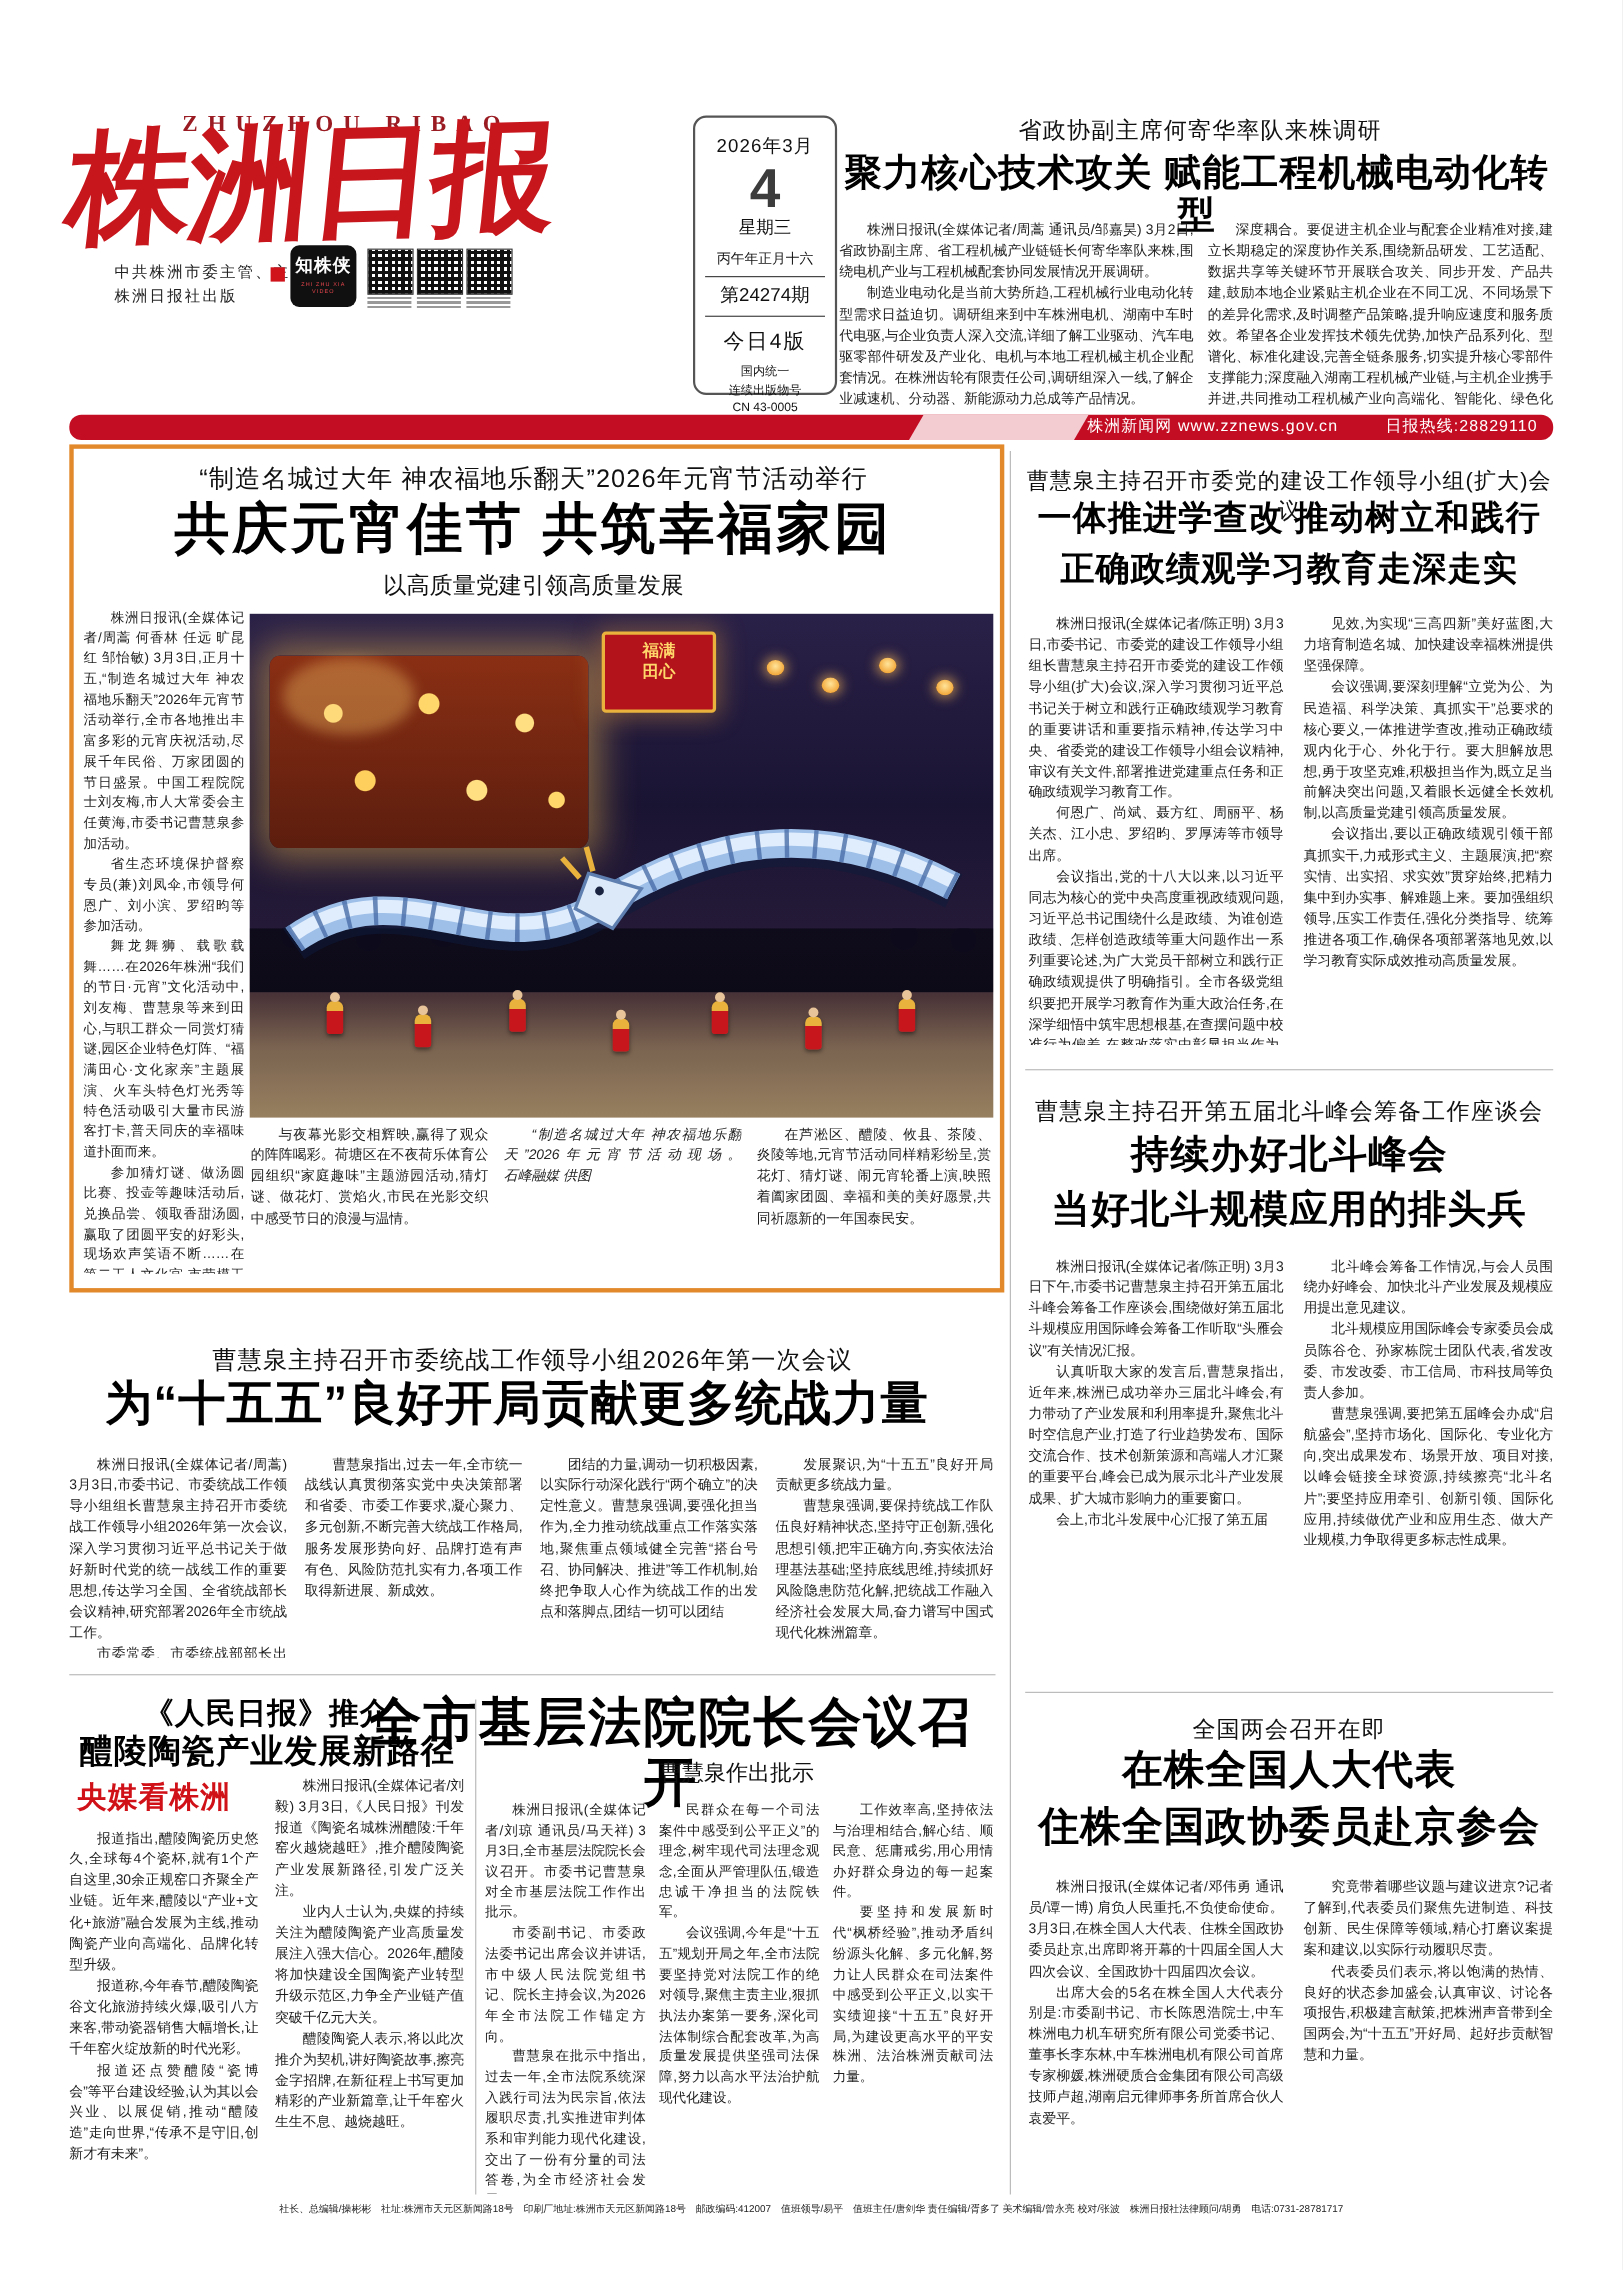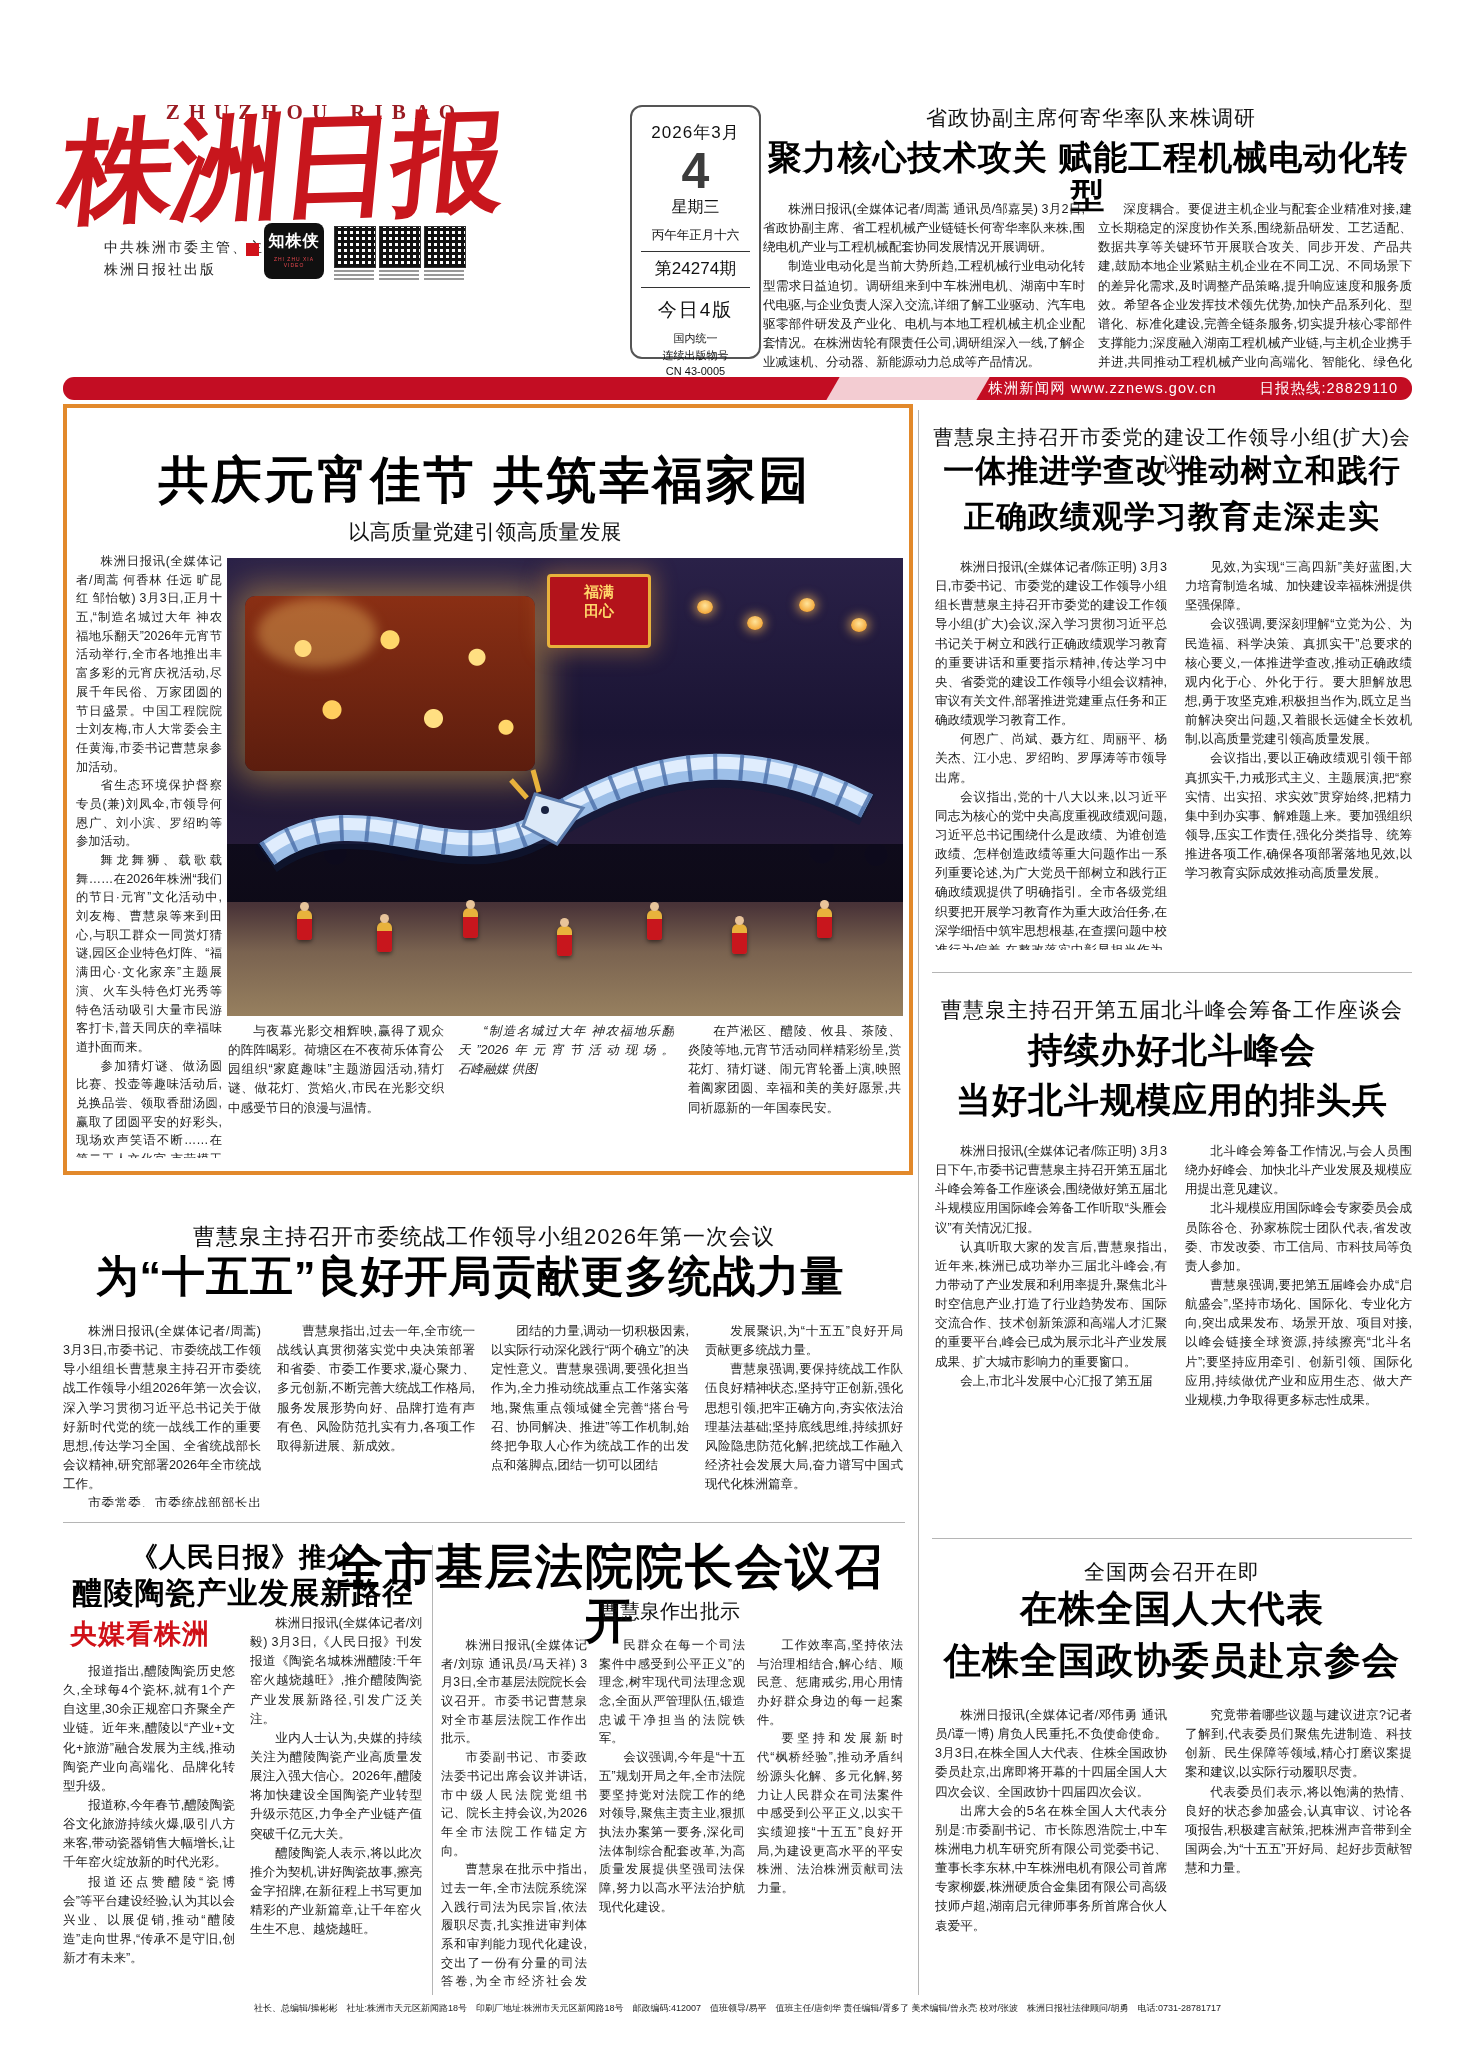--- a/index.html
+++ b/index.html
@@ -146,20 +146,21 @@
 
   <div class="infobar">
     <div class="pink"></div>
     <div class="txt">
       <span style="margin-left:0;">株洲新闻网 www.zznews.gov.cn</span>
       <span>日报热线:28829110</span>
     </div>
   </div>
 
   <div class="orangebox"></div>
+  <div class="kicker" style="left:90px;top:420px;width:790px;font-size:23px;">“制造名城过大年 神农福地乐翻天”2026年元宵节活动举行</div>
   <div class="headline" style="left:80px;top:452px;width:810px;font-size:50px;letter-spacing:3px;">共庆元宵佳节 共筑幸福家园</div>
   <div class="subhead" style="left:90px;top:518px;width:790px;">以高质量党建引领高质量发展</div>
   <div class="col" style="left:76px;top:552px;width:146px;height:606px;font-size:12.3px;">
       <p>株洲日报讯(全媒体记者/周蒿 何香林 任远 旷昆红 邹怡敏) 3月3日,正月十五,“制造名城过大年 神农福地乐翻天”2026年元宵节活动举行,全市各地推出丰富多彩的元宵庆祝活动,尽展千年民俗、万家团圆的节日盛景。中国工程院院士刘友梅,市人大常委会主任黄海,市委书记曹慧泉参加活动。</p>
       <p>省生态环境保护督察专员(兼)刘凤伞,市领导何恩广、刘小滨、罗绍昀等参加活动。</p>
       <p>舞龙舞狮、载歌载舞……在2026年株洲“我们的节日·元宵”文化活动中,刘友梅、曹慧泉等来到田心,与职工群众一同赏灯猜谜,园区企业特色灯阵、“福满田心·文化家亲”主题展演、火车头特色灯光秀等特色活动吸引大量市民游客打卡,普天同庆的幸福味道扑面而来。</p>
       <p>参加猜灯谜、做汤圆比赛、投壶等趣味活动后,兑换品尝、领取香甜汤圆,赢取了团圆平安的好彩头,现场欢声笑语不断……在第二工人文化宫,市劳模工匠、新业态劳动者代表等共同参加元宵游园活动。“好景”大家纷纷竖起大拇指点赞。</p>
     </div>
 
   <div class="photo">

